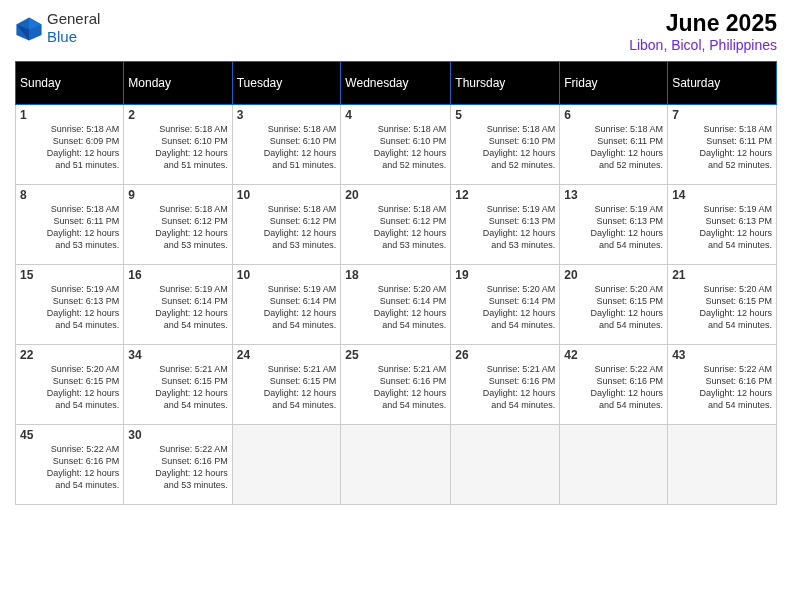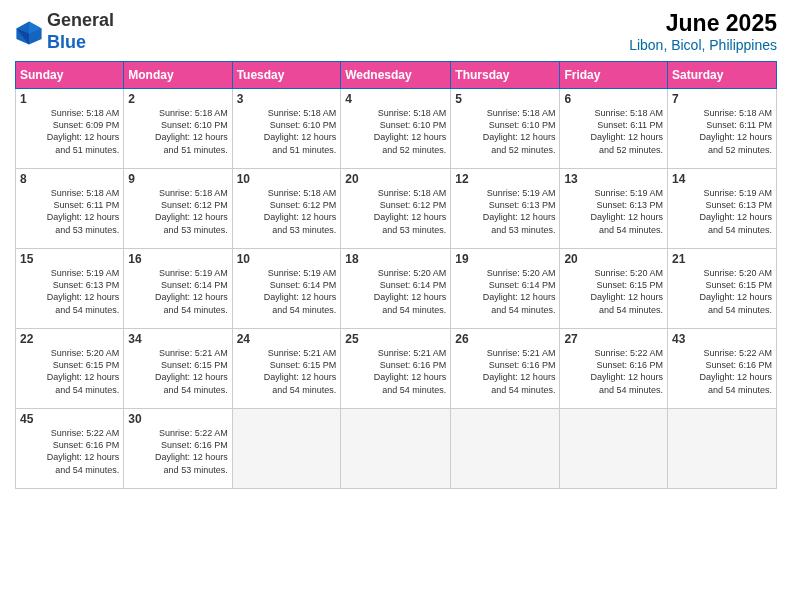--- a/index.html
+++ b/index.html
@@ -22,55 +22,55 @@
       align-items: flex-start;
       margin-bottom: 8px;
     }
     .logo {
       display: flex;
       align-items: center;
     }
     .logo-text {
       display: flex;
       flex-direction: column;
-      font-size: 18px;
-      font-weight: bold;
+      font-size: 15px;
+      font-weight: normal;
       line-height: 1.2;
     }
     .logo-text .general { color: #333; }
     .logo-text .blue { color: #1565c0; }
     .logo-icon {
       width: 28px;
       height: 28px;
       margin-right: 4px;
     }
     .title-block {
       text-align: right;
     }
     .main-title {
       font-size: 23px;
       font-weight: bold;
       color: #000000;
     }
     .subtitle {
       font-size: 14px;
-      color: #0369a1;
+      color: #6d28d9;
     }
     .calendar {
       width: 100%;
       border-collapse: collapse;
       font-size: 10px;
     }
     .calendar thead tr th {
-      background: #ec4899;
+      background: #000000;
       color: #fff;
-      padding: 6px 4px;
+      padding: 14px 4px;
       text-align: left;
       font-size: 12px;
-      font-weight: bold;
+      font-weight: normal;
       border: 1px solid #1565c0;
     }
     .calendar tbody tr td {
       border: 1px solid #ccc;
       vertical-align: top;
       padding: 3px 4px;
       width: 113px;
       height: 80px;
       color: #333;
     }
@@ -230,21 +230,21 @@
           </td>
           <td>
             <span class="day-number">25</span>
             <div class="day-info">Sunrise: 5:21 AM<br>Sunset: 6:16 PM<br>Daylight: 12 hours<br>and 54 minutes.</div>
           </td>
           <td>
             <span class="day-number">26</span>
             <div class="day-info">Sunrise: 5:21 AM<br>Sunset: 6:16 PM<br>Daylight: 12 hours<br>and 54 minutes.</div>
           </td>
           <td>
-            <span class="day-number">27</span>
+            <span class="day-number">42</span>
             <div class="day-info">Sunrise: 5:22 AM<br>Sunset: 6:16 PM<br>Daylight: 12 hours<br>and 54 minutes.</div>
           </td>
           <td>
             <span class="day-number">43</span>
             <div class="day-info">Sunrise: 5:22 AM<br>Sunset: 6:16 PM<br>Daylight: 12 hours<br>and 54 minutes.</div>
           </td>
         </tr>
         <tr>
           <td>
             <span class="day-number">45</span>

